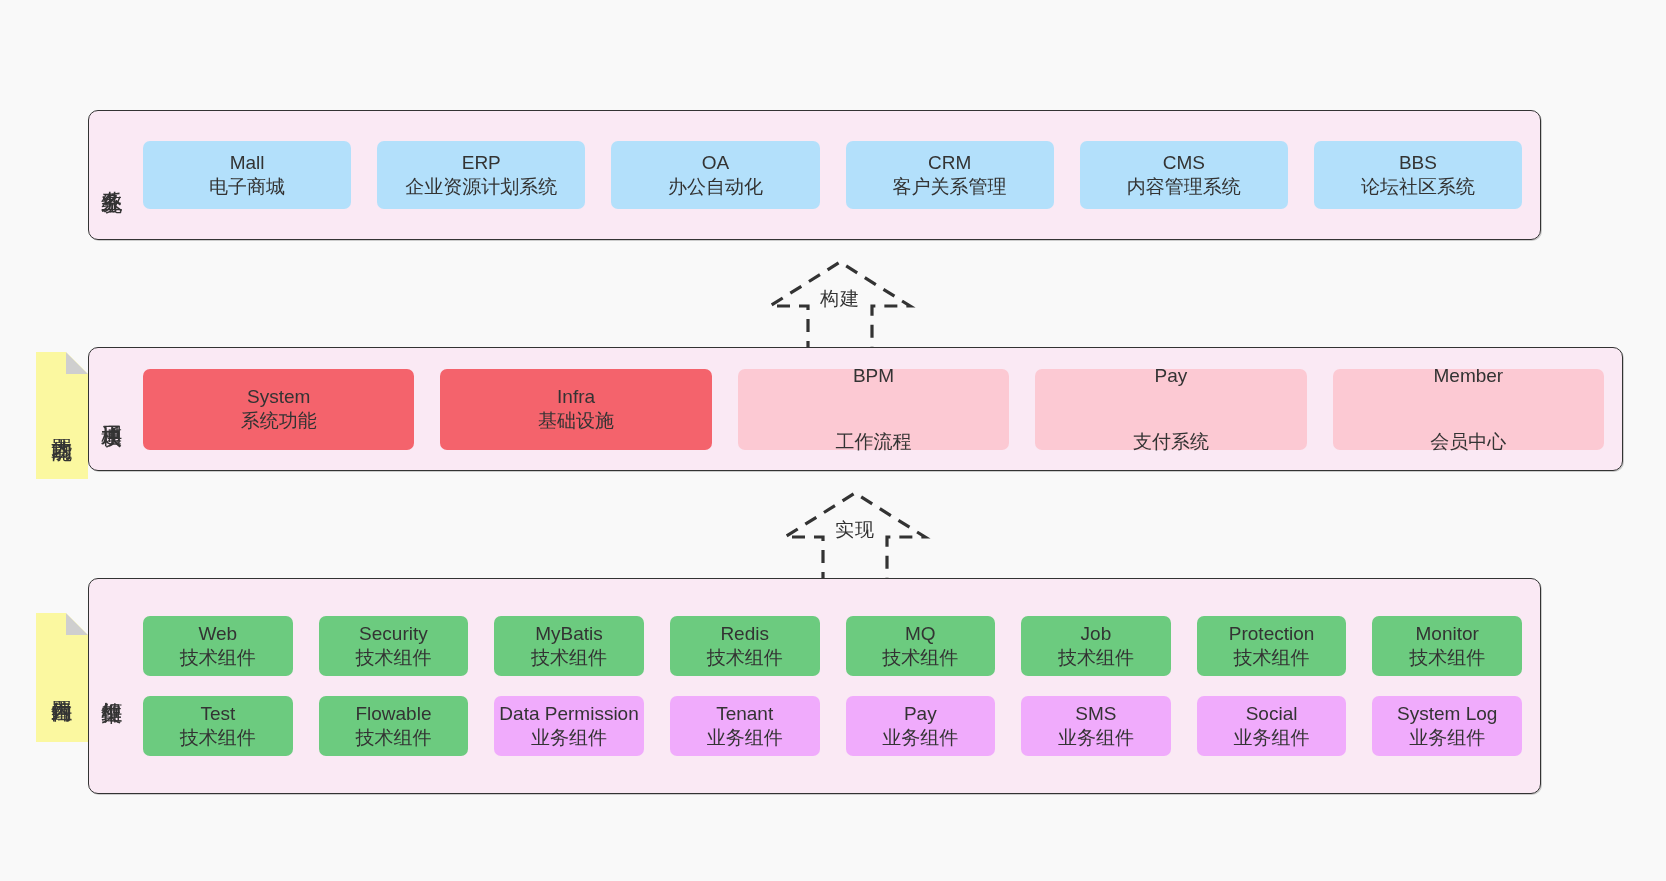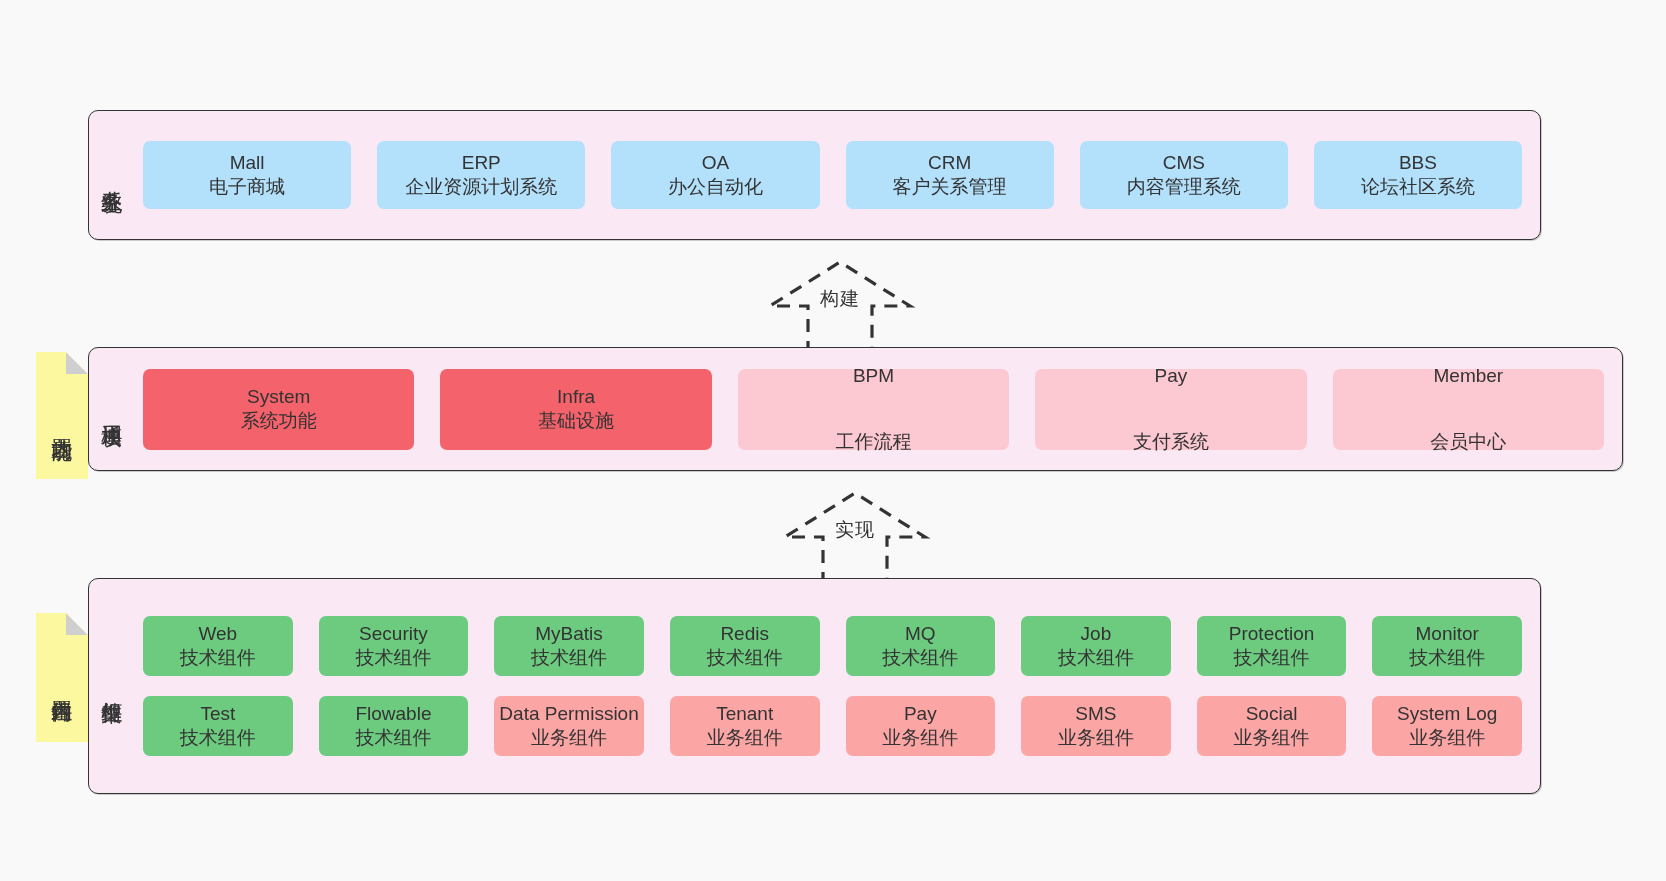--- a/index.html
+++ b/index.html
@@ -78,21 +78,21 @@
     padding: 6px 4px;
   }
   .cell .en { display: block; }
   .cell .cn { display: block; }
 
   
   .c-blue        { background: #b3e0fb; }
   .c-red         { background: #f4636c; }
   .c-pink        { background: #fcc9d3; gap: 42px; }
   .c-green       { background: #6ccb7f; }
-  .c-green-light { background: #fca5a5; }
+  .c-green-light { background: #f0abfc; }
 
   
   #layer-business  { left: 88px;  top: 110px; width: 1453px; height: 130px; }
   #layer-modules   { left: 88px;  top: 347px; width: 1535px; height: 124px; }
   #layer-framework { left: 88px;  top: 578px; width: 1453px; height: 216px; }
 
   #layer-business  .cell { height: 68px; }
   #layer-modules   .cell { height: 81px; }
   #layer-framework .cell { height: 60px; }
 

